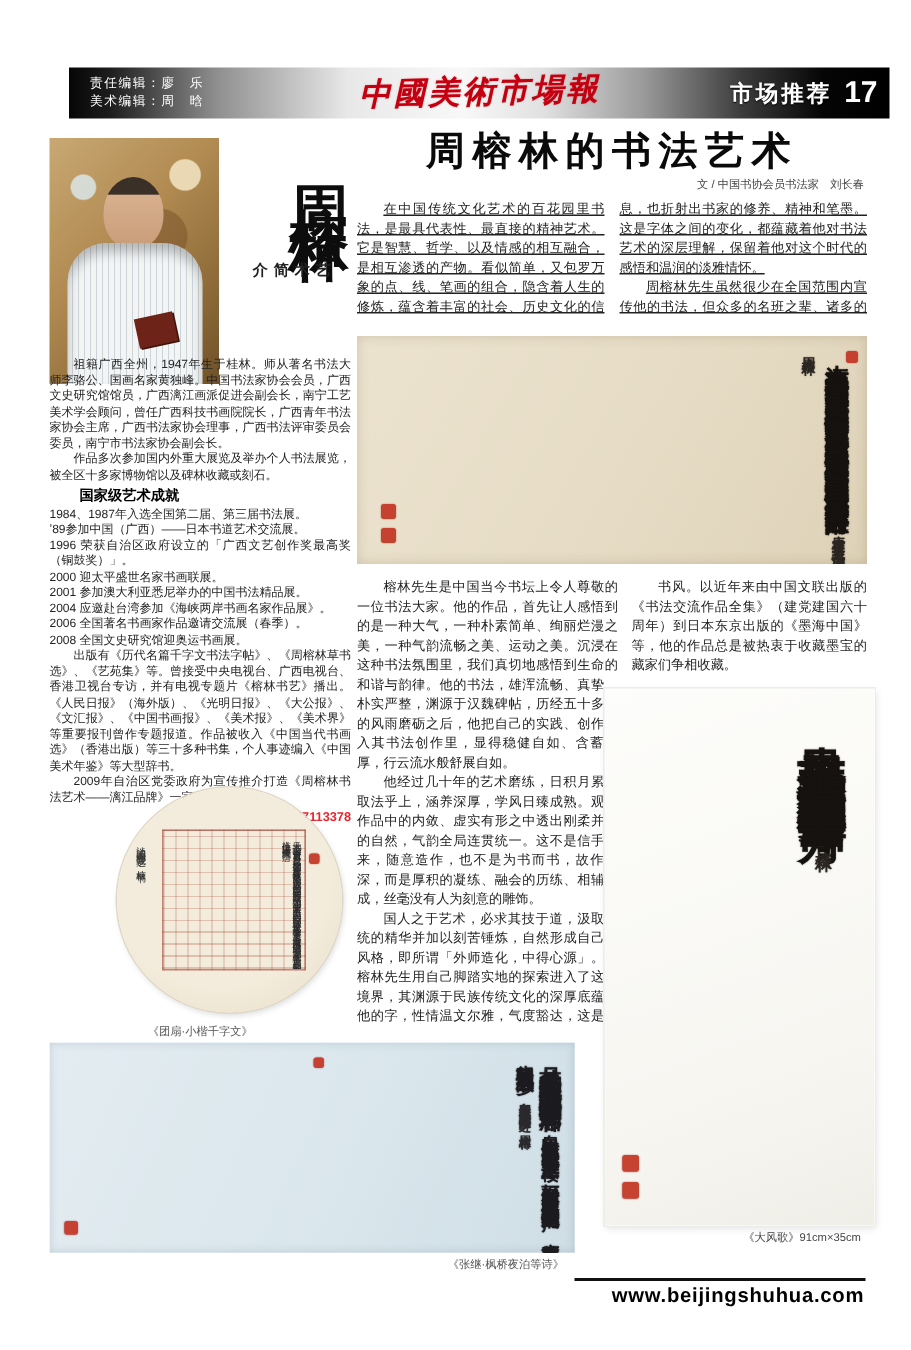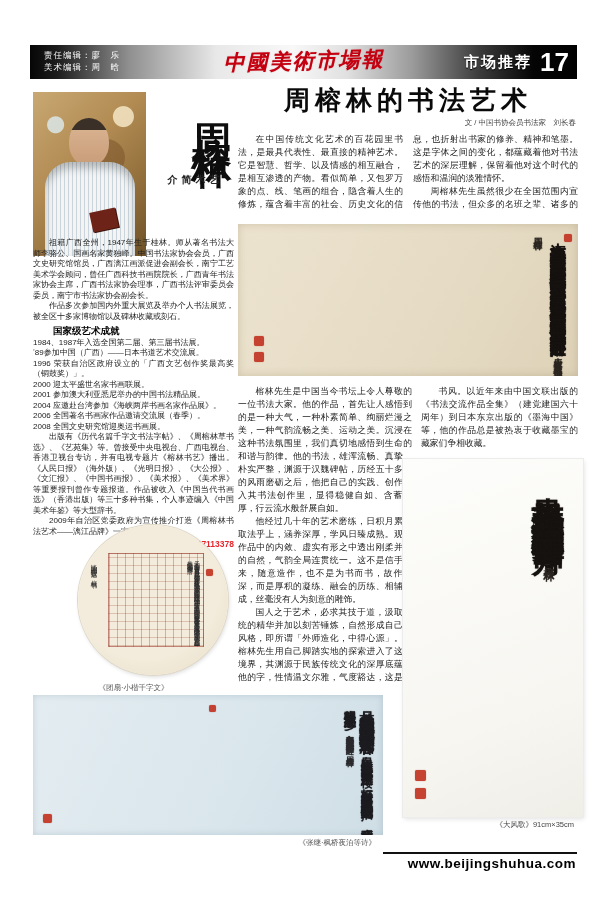--- a/index.html
+++ b/index.html
@@ -1,30 +1,30 @@
 <!DOCTYPE html>
 <html><head>
 <meta charset="utf-8">
 <style>
   * { margin:0; padding:0; box-sizing:border-box; }
   html,body { background:#ffffff; }
   body { font-family:"Liberation Sans", sans-serif; }
   .page { position:relative; width:607px; height:900px; background:#fff; overflow:hidden; }
 
   
-  .masthead { position:absolute; left:30px; top:45px; width:547px; height:34px;
+  .masthead { position:absolute; left:46px; top:45px; width:547px; height:34px;
     background:linear-gradient(90deg,#060606 0%,#1d1d1d 5%,#8f8f8f 18%,#e8e8e8 34%,#f8f8f8 48%,#e0e0e0 58%,#9a9a9a 70%,#3c3c3c 82%,#050505 92%,#000 100%); }
   .editors { position:absolute; left:14px; top:4px; color:#fff; font-size:8.5px; line-height:12px; letter-spacing:1px; }
   .brand { position:absolute; left:50%; top:2px; transform:translateX(-50%) rotate(-1.5deg);
     color:#c40010; font-size:21px; font-weight:bold; font-style:italic;
     font-family:"DejaVu Serif", serif; letter-spacing:2px; white-space:nowrap;
     text-shadow:0 0 1px rgba(196,0,16,.5); }
   .section-badge { position:absolute; right:8px; top:0; height:34px; display:flex; align-items:center; gap:8px; }
   .section-label { color:#fff; font-weight:bold; font-size:15px; letter-spacing:2px; text-shadow:0 1px 1px #000; }
-  .page-number { color:#fff; font-weight:bold; font-size:26px; line-height:34px; }
+  .page-number { color:#fff; font-weight:bold; font-size:20px; line-height:34px; }
 
   
   .left-col { position:absolute; left:33px; top:88px; width:201px; }
   .photo { position:absolute; left:0; top:4px; width:113px; height:164px; overflow:hidden;
     background:
       radial-gradient(circle at 20% 20%, rgba(220,235,240,.8) 0 8px, transparent 9px),
       radial-gradient(circle at 80% 15%, rgba(240,225,190,.9) 0 10px, transparent 11px),
       radial-gradient(circle at 65% 40%, rgba(120,80,40,.5) 0 18px, transparent 19px),
       linear-gradient(135deg,#c9a873 0%,#b18b52 40%,#8d6a38 75%,#6e5128 100%); }
   .photo .head { position:absolute; left:36px; top:26px; width:40px; height:48px; border-radius:50% 50% 46% 46%;
@@ -56,21 +56,21 @@
     border:1px solid rgba(150,50,35,.55); }
   .fan-side { position:absolute; left:12px; top:34px; writing-mode:vertical-rl; text-orientation:upright;
     font-family:"DejaVu Serif", serif; font-size:6.5px; line-height:8px; color:#333; letter-spacing:1px; height:90px; overflow:hidden; }
   .fan-caption { position:absolute; left:0; top:595px; width:201px; text-align:center; font-size:7.5px; color:#555; }
 
   
   .article { position:absolute; left:238px; top:85px; width:340px; }
   .article h1 { font-size:26px; font-weight:900; letter-spacing:5px; color:#0a0a0a; text-align:center; line-height:30px; }
   .byline { text-align:right; font-size:7.5px; color:#444; margin:3px 2px 5px 0; }
   .intro { column-count:2; column-gap:10px; font-size:8.8px; line-height:13px; color:#222; text-align:justify; height:86px; overflow:hidden; }
-  .intro p { text-indent:2em; }
+  .intro p { text-indent:2em;text-decoration:underline; }
 
   .artwork-main { position:relative; margin-top:5px; width:340px; height:152px; overflow:hidden;
     background:linear-gradient(120deg,#ece3cf 0%,#e6dcc5 55%,#ded2b8 100%); box-shadow:inset 0 0 8px rgba(120,100,60,.25); }
   .callig { writing-mode:vertical-rl; text-orientation:upright; font-family:"DejaVu Serif", serif;
     font-weight:bold; color:#151210; text-shadow:0 0 1px rgba(20,15,10,.55); }
   .artwork-main .callig { position:absolute; right:10px; top:6px; height:140px; font-size:16px; line-height:19px; letter-spacing:1px; }
   .artwork-main .sig { font-size:9px; letter-spacing:2px; color:#2a2520; }
   .seal { position:absolute; background:#c33422; border-radius:2px; box-shadow:0 0 1px rgba(160,30,20,.8); opacity:.92; }
 
   .caption { text-align:right; font-size:7.5px; color:#444; margin-top:3px; }

